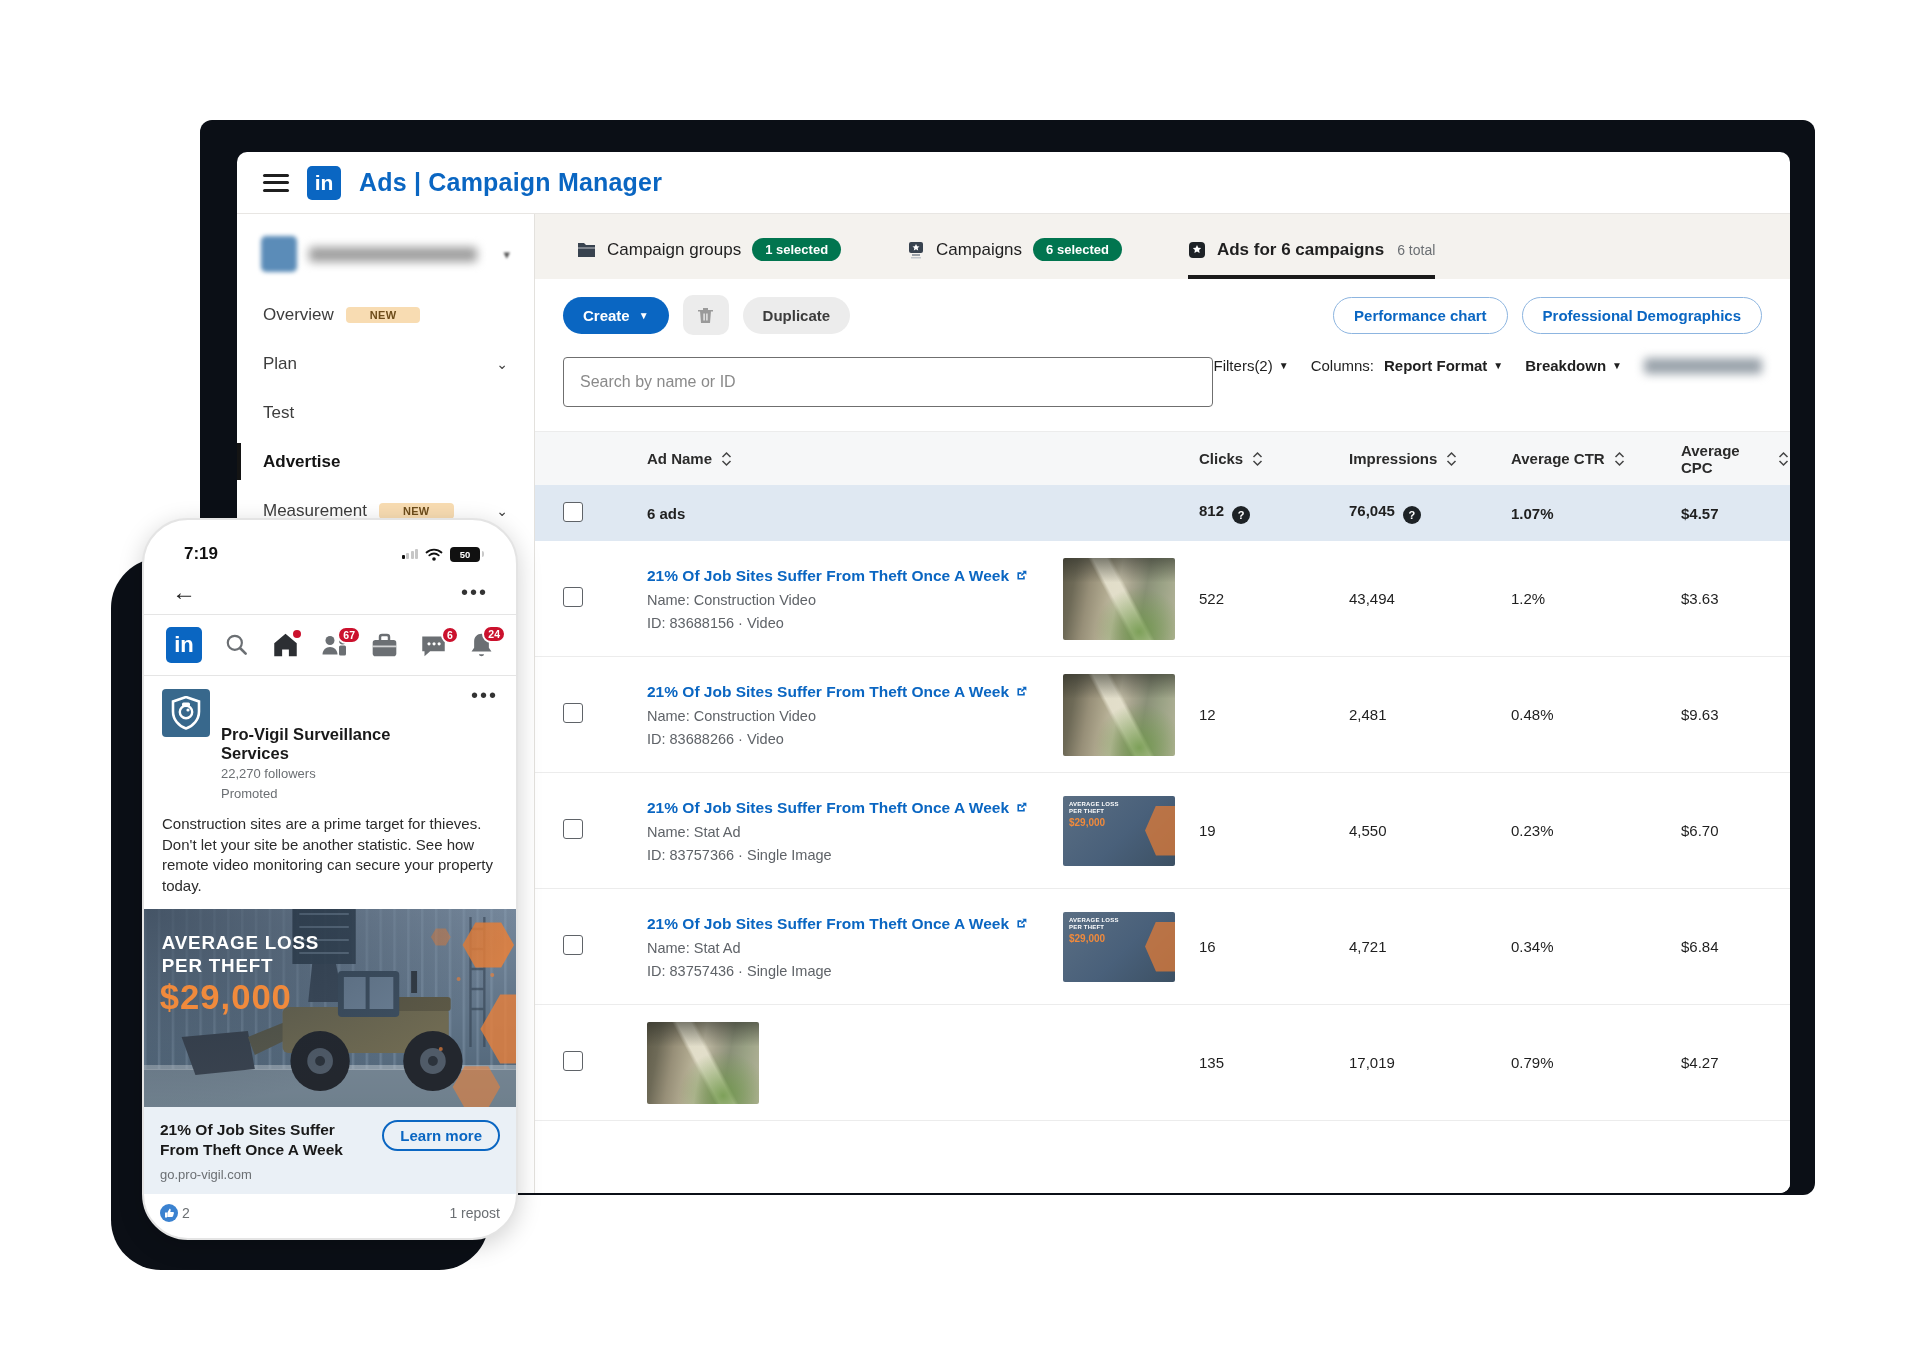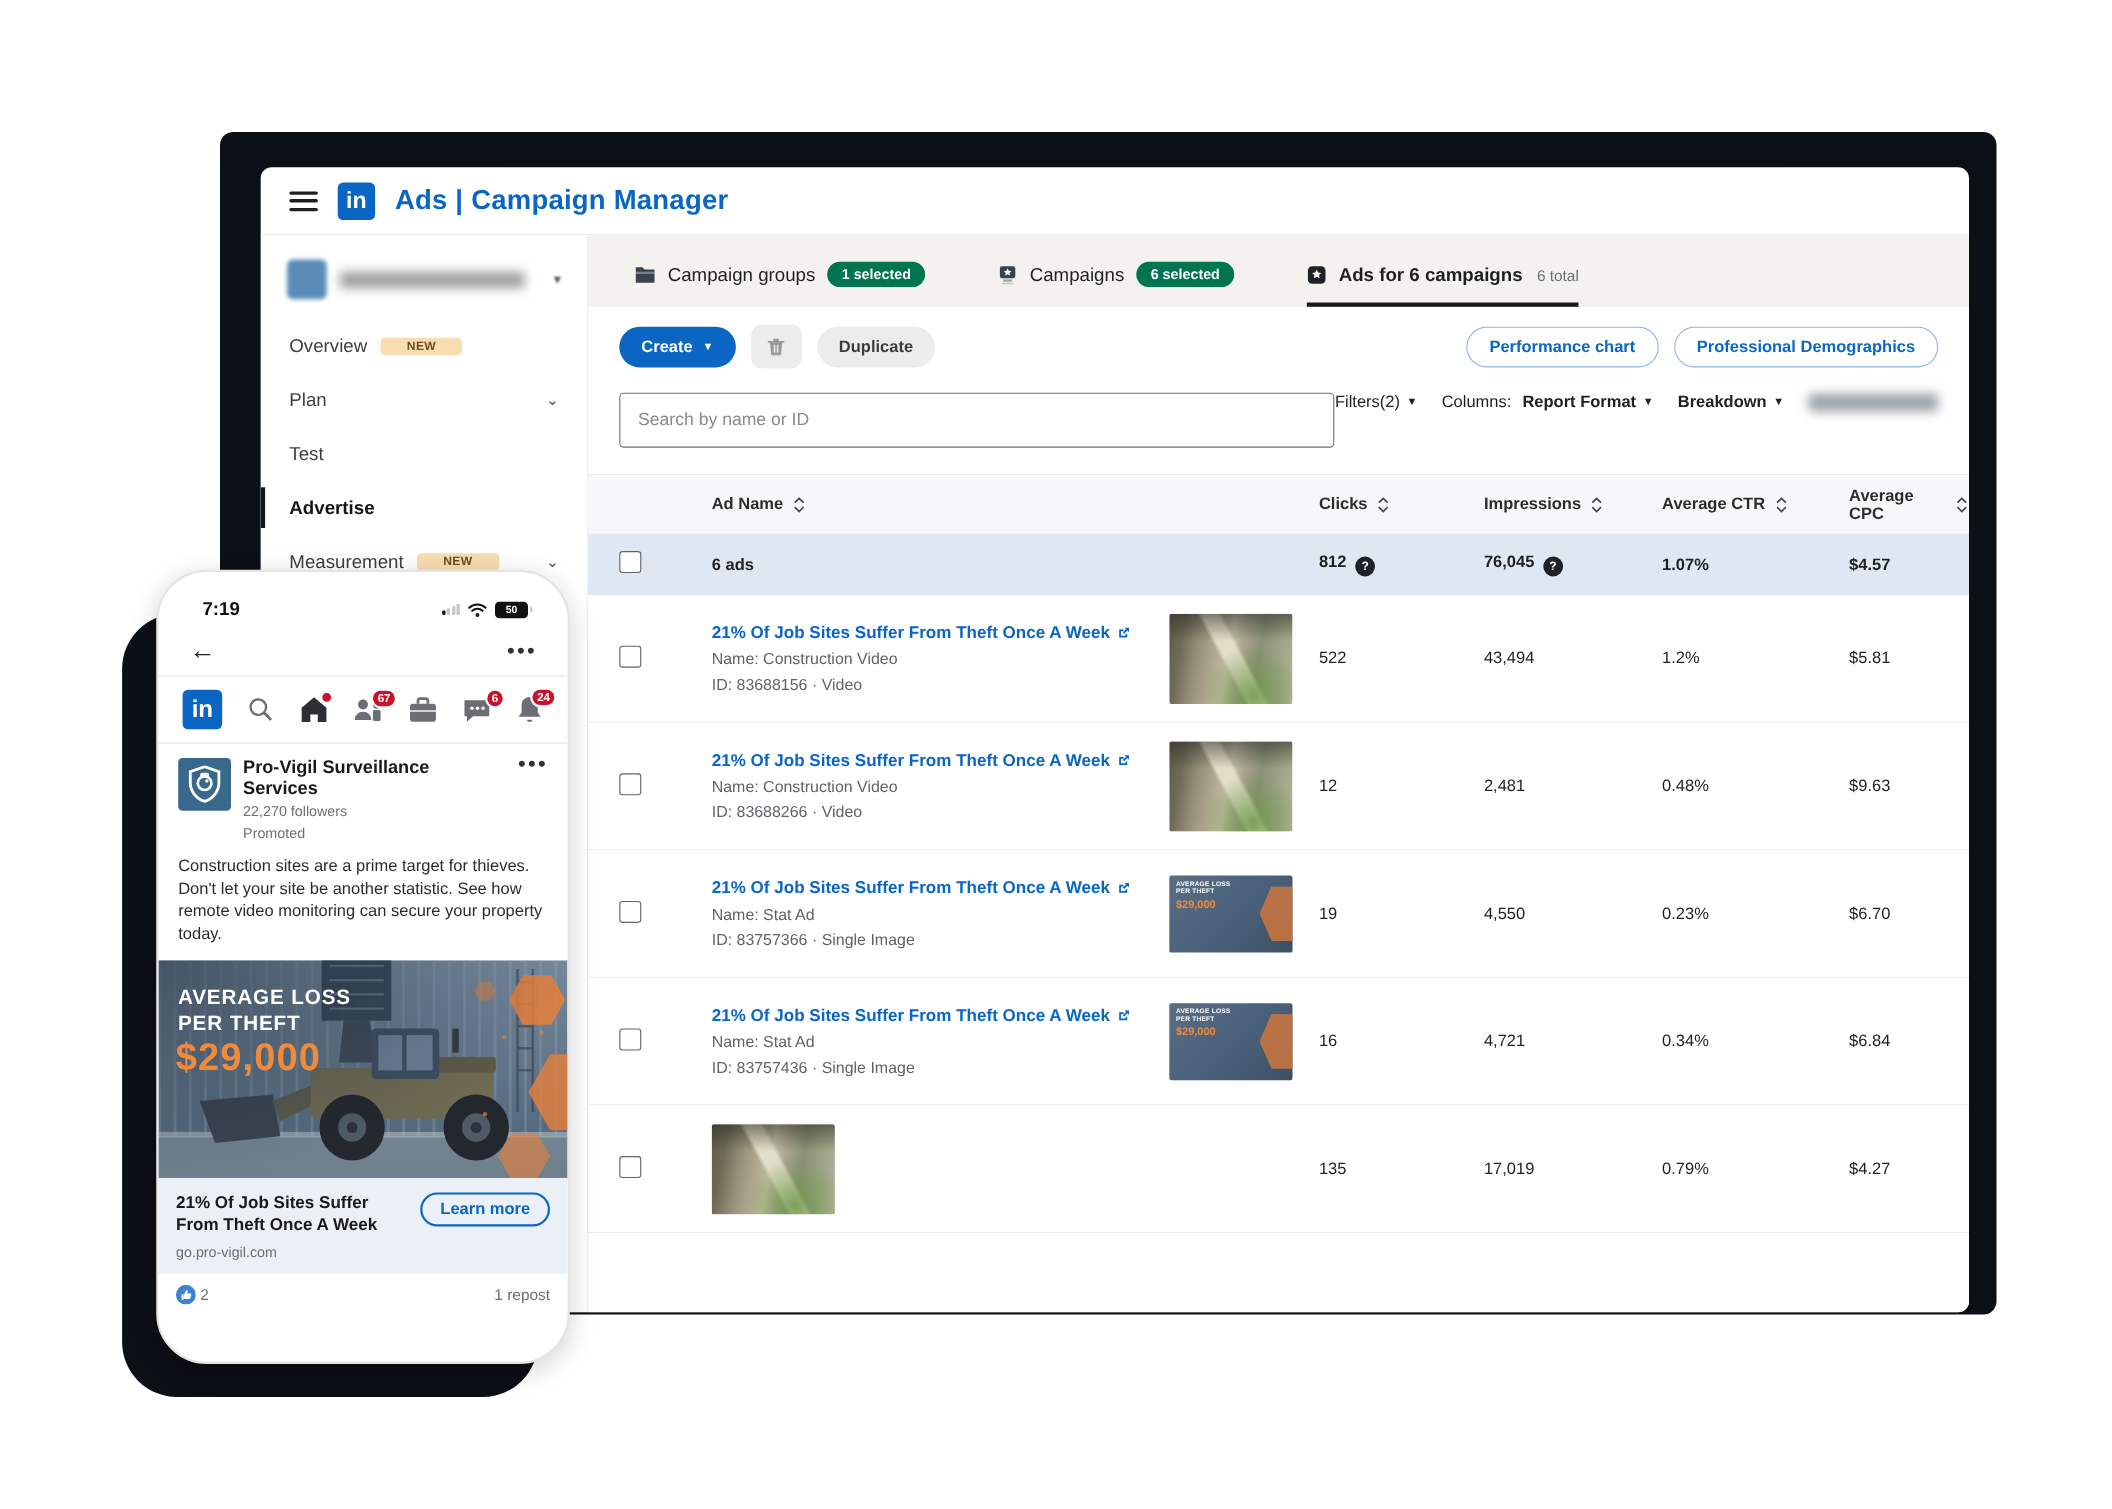--- a/index.html
+++ b/index.html
@@ -128,21 +128,21 @@
           font-size:22px; display:flex; align-items:center; justify-content:center; }
   .nav-ic { position:relative; display:flex; cursor:pointer; }
   .redbadge { position:absolute; top:-7px; right:-12px; background:#cb112d; color:#fff; font-size:10.5px;
               font-weight:bold; min-width:18px; height:18px; border-radius:9px; padding:0 4px;
               display:flex; align-items:center; justify-content:center; border:2px solid #fff; }
   .reddot { position:absolute; top:-4px; right:-4px; width:12px; height:12px; border-radius:50%;
             background:#cb112d; border:2px solid #fff; }
   .p-post-head { display:flex; gap:11px; padding:13px 18px 8px 18px; }
   .p-avatar { width:48px; height:48px; border-radius:4px; background:#38688c; flex:none;
               display:flex; align-items:center; justify-content:center; }
-  .p-company { font-size:16.5px; font-weight:bold; color:#191919; }
+  .p-company { font-size:16.5px; font-weight:bold; color:#191919;margin-top:36px; }
   .p-meta { font-size:13px; color:#6b6f73; margin-top:2px; line-height:1.35; }
   .p-post-head .dots { align-self:flex-start; margin-top:2px; }
   .p-body { padding:4px 18px 12px 18px; font-size:15px; line-height:1.38; color:#2b2b2b; }
   .p-creative { display:block; width:100%; height:198px; }
   .p-cta { background:#eaf0f6; padding:13px 16px 12px 16px; display:flex; gap:10px; }
   .p-headline { font-size:15.5px; font-weight:bold; color:#191919; line-height:1.3; max-width:216px; }
   .p-domain { font-size:13px; color:#6b6f73; margin-top:7px; }
   .btn-learn { margin-left:auto; align-self:flex-start; background:transparent; color:#0a66c2;
                border:2px solid #0a66c2; font-size:15px; font-weight:bold; padding:5px 16px;
                border-radius:17px; cursor:pointer; font-family:inherit; white-space:nowrap; }
@@ -347,21 +347,21 @@
           <div class="ad-sub">Name: Construction Video</div>
           <div class="ad-sub">ID: 83688156 · Video</div>
         </div>
         <div class="thumb video">
           
         </div>
       </div>
       <div class="cell-m">522</div>
       <div class="cell-m">43,494</div>
       <div class="cell-m">1.2%</div>
-      <div class="cell-m">$5.81</div>
+      <div class="cell-m">$3.63</div>
     </div>
 
     <div class="tgrid trow">
       <div class="cell-cb"><span class="checkbox"></span></div>
       <div class="cell-ad">
         <div class="ad-text">
           <a class="ad-title">
             <span>21% Of Job Sites Suffer From Theft Once A Week</span>
             <svg width="13" height="13" viewBox="0 0 16 16">
                         <path fill="#0a66c2" d="M3 4h5v2H5v5h5V9h2v4H3z"></path>

